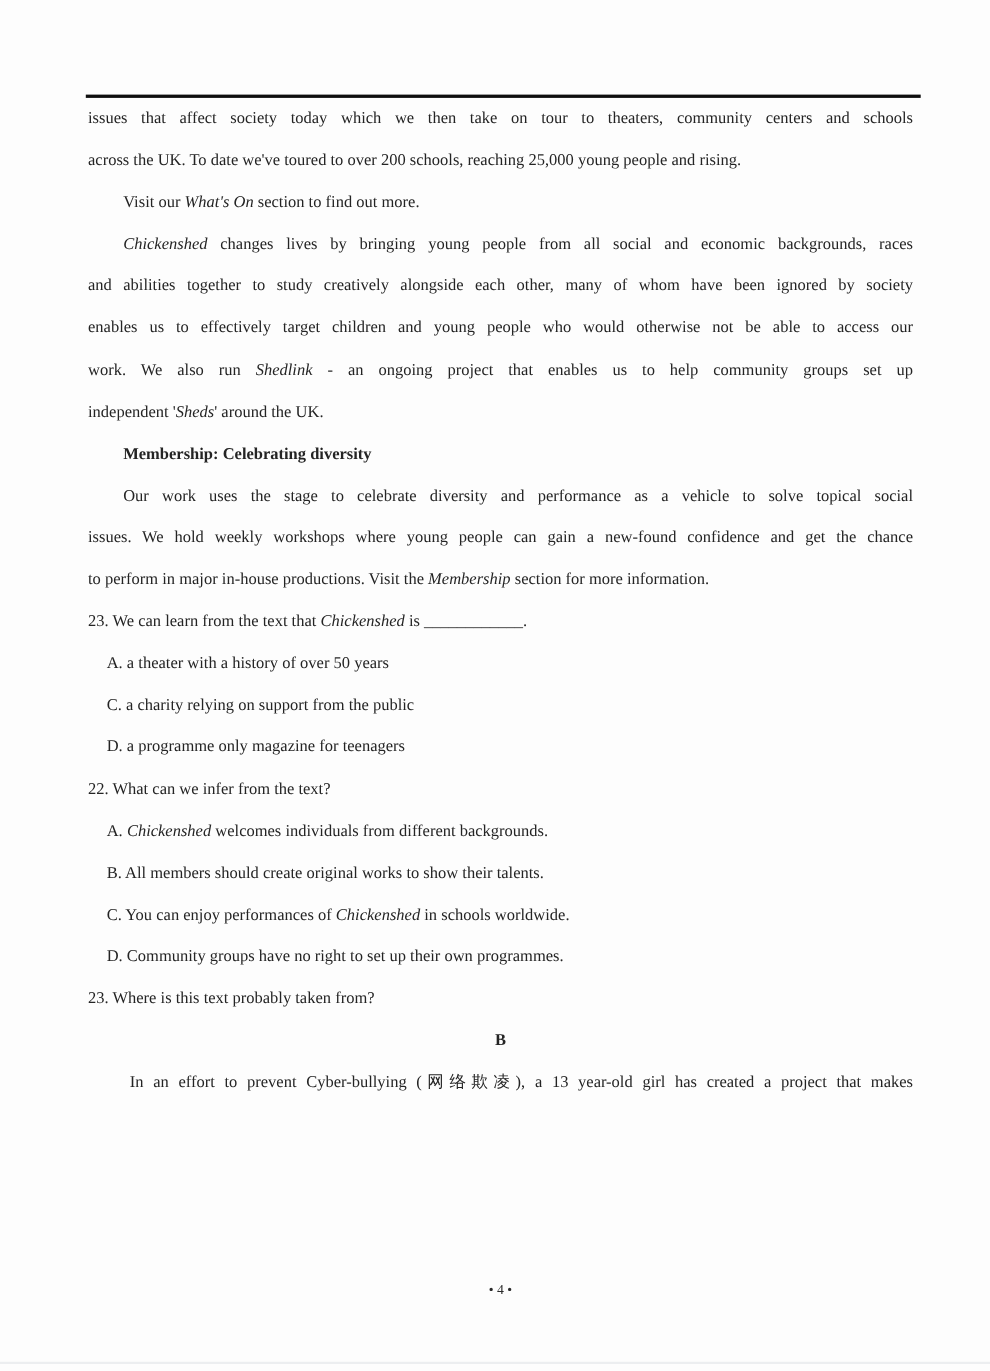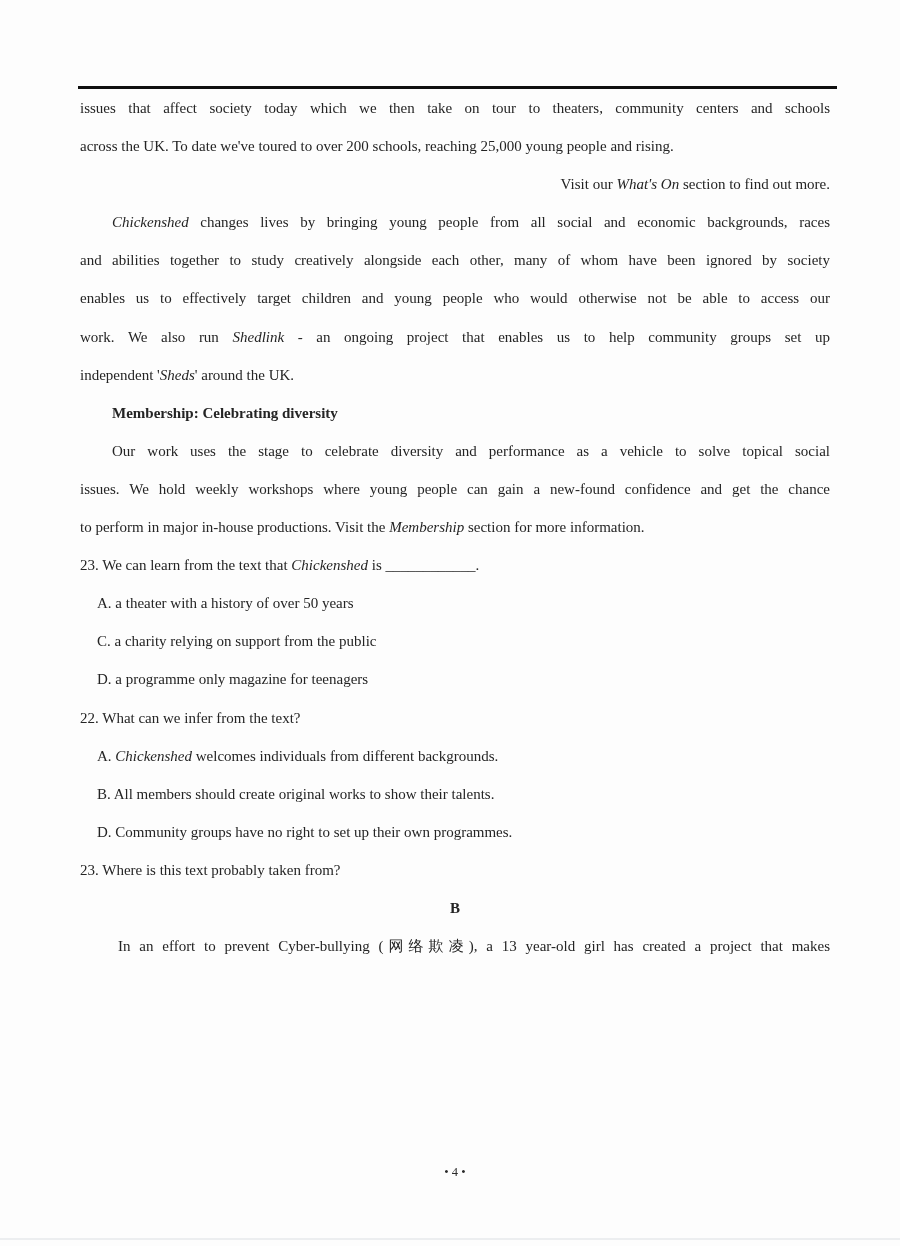--- a/index.html
+++ b/index.html
@@ -52,37 +52,38 @@
 </style>
 </head>
 <body>
 
 <div class="page">
   <div class="top-rule"></div>
   <div class="doc">
 
   <div class="ln just"><span>issues that affect society today which we then take on tour to theaters, community centers and schools</span></div>
       <div class="ln"><span>across the UK. To date we've toured to over 200 schools, reaching 25,000 young people and rising.</span></div>
-      <div class="ln" style="text-indent: 32px; text-align: right;"><span>Visit our </span><span class="i">What's On</span><span> section to find out more.</span></div>
+      <div class="ln" style="text-indent: 32px;"><span>Visit our </span><span class="i">What's On</span><span> section to find out more.</span></div>
       <div class="ln just" style="text-indent: 32px;"><span class="i">Chickenshed</span><span> changes lives by bringing young people from all social and economic backgrounds, races</span></div>
       <div class="ln just"><span>and abilities together to study creatively alongside each other, many of whom have been ignored by society</span></div>
       <div class="ln just"><span>enables us to effectively target children and young people who would otherwise not be able to access our</span></div>
       <div class="ln just"><span>work. We also run </span><span class="i">Shedlink</span><span> - an ongoing project that enables us to help community groups set up</span></div>
       <div class="ln"><span>independent '</span><span class="i">Sheds</span><span>' around the UK.</span></div>
       <div class="ln b" style="text-indent: 32px;"><span>Membership: Celebrating diversity</span></div>
       <div class="ln just" style="text-indent: 32px;"><span>Our work uses the stage to celebrate diversity and performance as a vehicle to solve topical social</span></div>
       <div class="ln just"><span>issues. We hold weekly workshops where young people can gain a new-found confidence and get the chance</span></div>
       <div class="ln"><span>to perform in major in-house productions. Visit the </span><span class="i">Membership</span><span> section for more information.</span></div>
       <div class="ln"><span>23. We can learn from the text that </span><span class="i">Chickenshed</span><span> is </span><span>____________</span><span>.</span></div>
       <div class="ln" style="text-indent: 17px;"><span>A. a theater with a history of over 50 years</span></div>
       <div class="ln" style="text-indent: 17px;"><span>C. a charity relying on support from the public</span></div>
       <div class="ln" style="text-indent: 17px;"><span>D. a programme only magazine for teenagers</span></div>
       <div class="ln"><span>22. What can we infer from the text?</span></div>
       <div class="ln" style="text-indent: 17px;"><span>A. </span><span class="i">Chickenshed</span><span> welcomes individuals from different backgrounds.</span></div>
       <div class="ln" style="text-indent: 17px;"><span>B. All members should create original works to show their talents.</span></div>
+      <div class="ln" style="text-indent: 17px;"><span>C. You can enjoy performances of </span><span class="i">Chickenshed</span><span> in schools worldwide.</span></div>
       <div class="ln" style="text-indent: 17px;"><span>D. Community groups have no right to set up their own programmes.</span></div>
       <div class="ln"><span>23. Where is this text probably taken from?</span></div>
       <div class="ln b center"><span>B</span></div>
       <div class="ln just" style="text-indent: 38px;"><span>In an effort to prevent Cyber-bullying (网络欺凌), a 13 year-old girl has created a project that makes</span></div>
     </div>
   <div class="pagenum" style="position: absolute; left: 80px; width: 750px; top: 1157px;">• 4 •</div>
   <div class="bottom-faint"></div>
 </div>
 
 </body></html>

